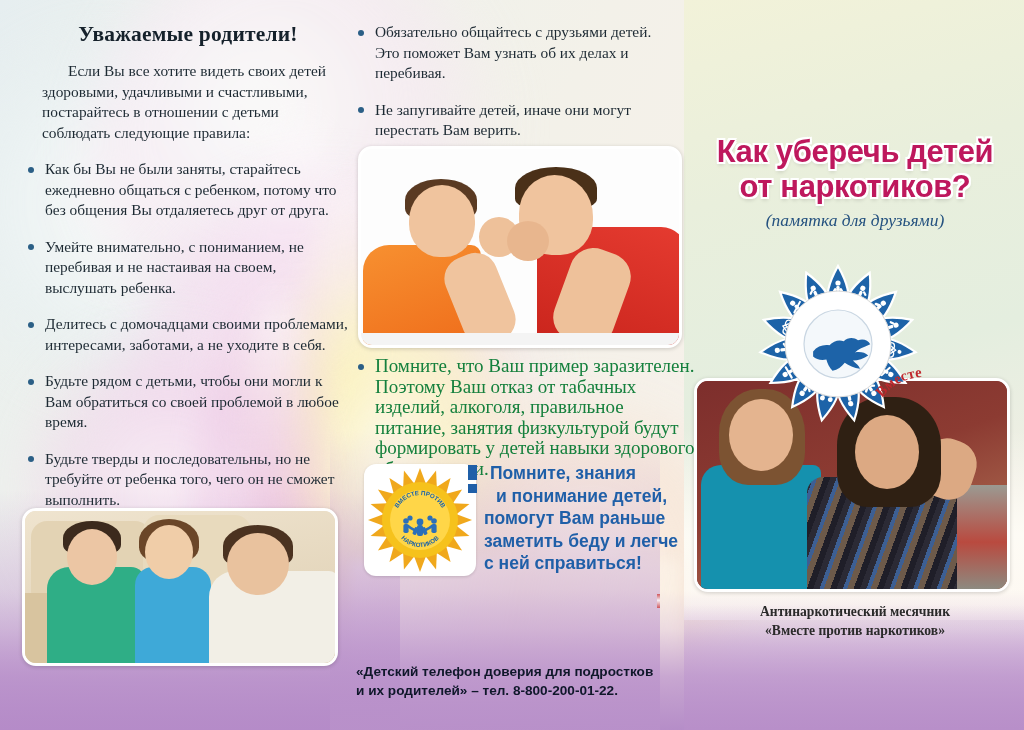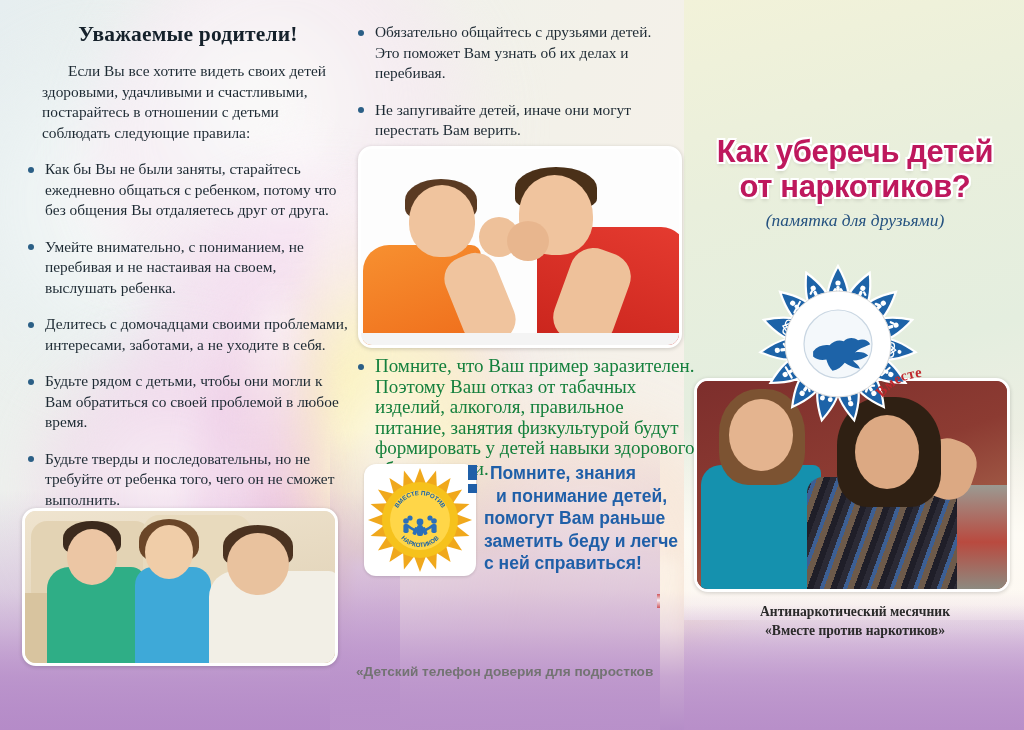--- a/index.html
+++ b/index.html
@@ -206,21 +206,21 @@
   .excl-dot{width:9px;height:9px;background:#1f5fa8;margin-top:4px;}
   .callout-lines{display:block;}
   .callout-lines span{display:block;}
   .cl1{padding-left:6px;}
   .cl2{padding-left:12px;}
 
   
   .helpline{
     position:absolute;left:356px;top:662px;width:330px;
     font-family:"Liberation Sans", sans-serif;font-weight:bold;
-    font-size:13.6px;line-height:19px;color:#737373;
+    font-size:13.6px;line-height:19px;color:#0f172a;
   }
   .helpline span{display:block;}
 
   
   .right-caption{
     position:absolute;left:690px;top:602px;width:330px;text-align:center;
     font-family:Liberation Serif, serif;font-weight:bold;
     font-size:13.6px;line-height:19px;color:#2a2a2a;
   }
   .right-caption span{display:block;}
@@ -369,20 +369,21 @@
     <div class="girl-body"></div>
     <div class="girl-hair"></div>
     <div class="girl-head"></div>
     <div class="dad-body"></div>
     <div class="dad-hair"></div>
     <div class="dad-head"></div>
   </div>
 
   <div class="helpline">
     <span>«Детский телефон доверия для подростков</span>
+    <span>и их родителей» – тел. 8-800-200-01-22.</span>
   </div>
 
   <div class="speck"></div>
 
   <div class="title">
     <div>Как уберечь детей</div>
     <div>от наркотиков?</div>
   </div>
   <div class="subtitle">(памятка для друзьями)</div>
 

